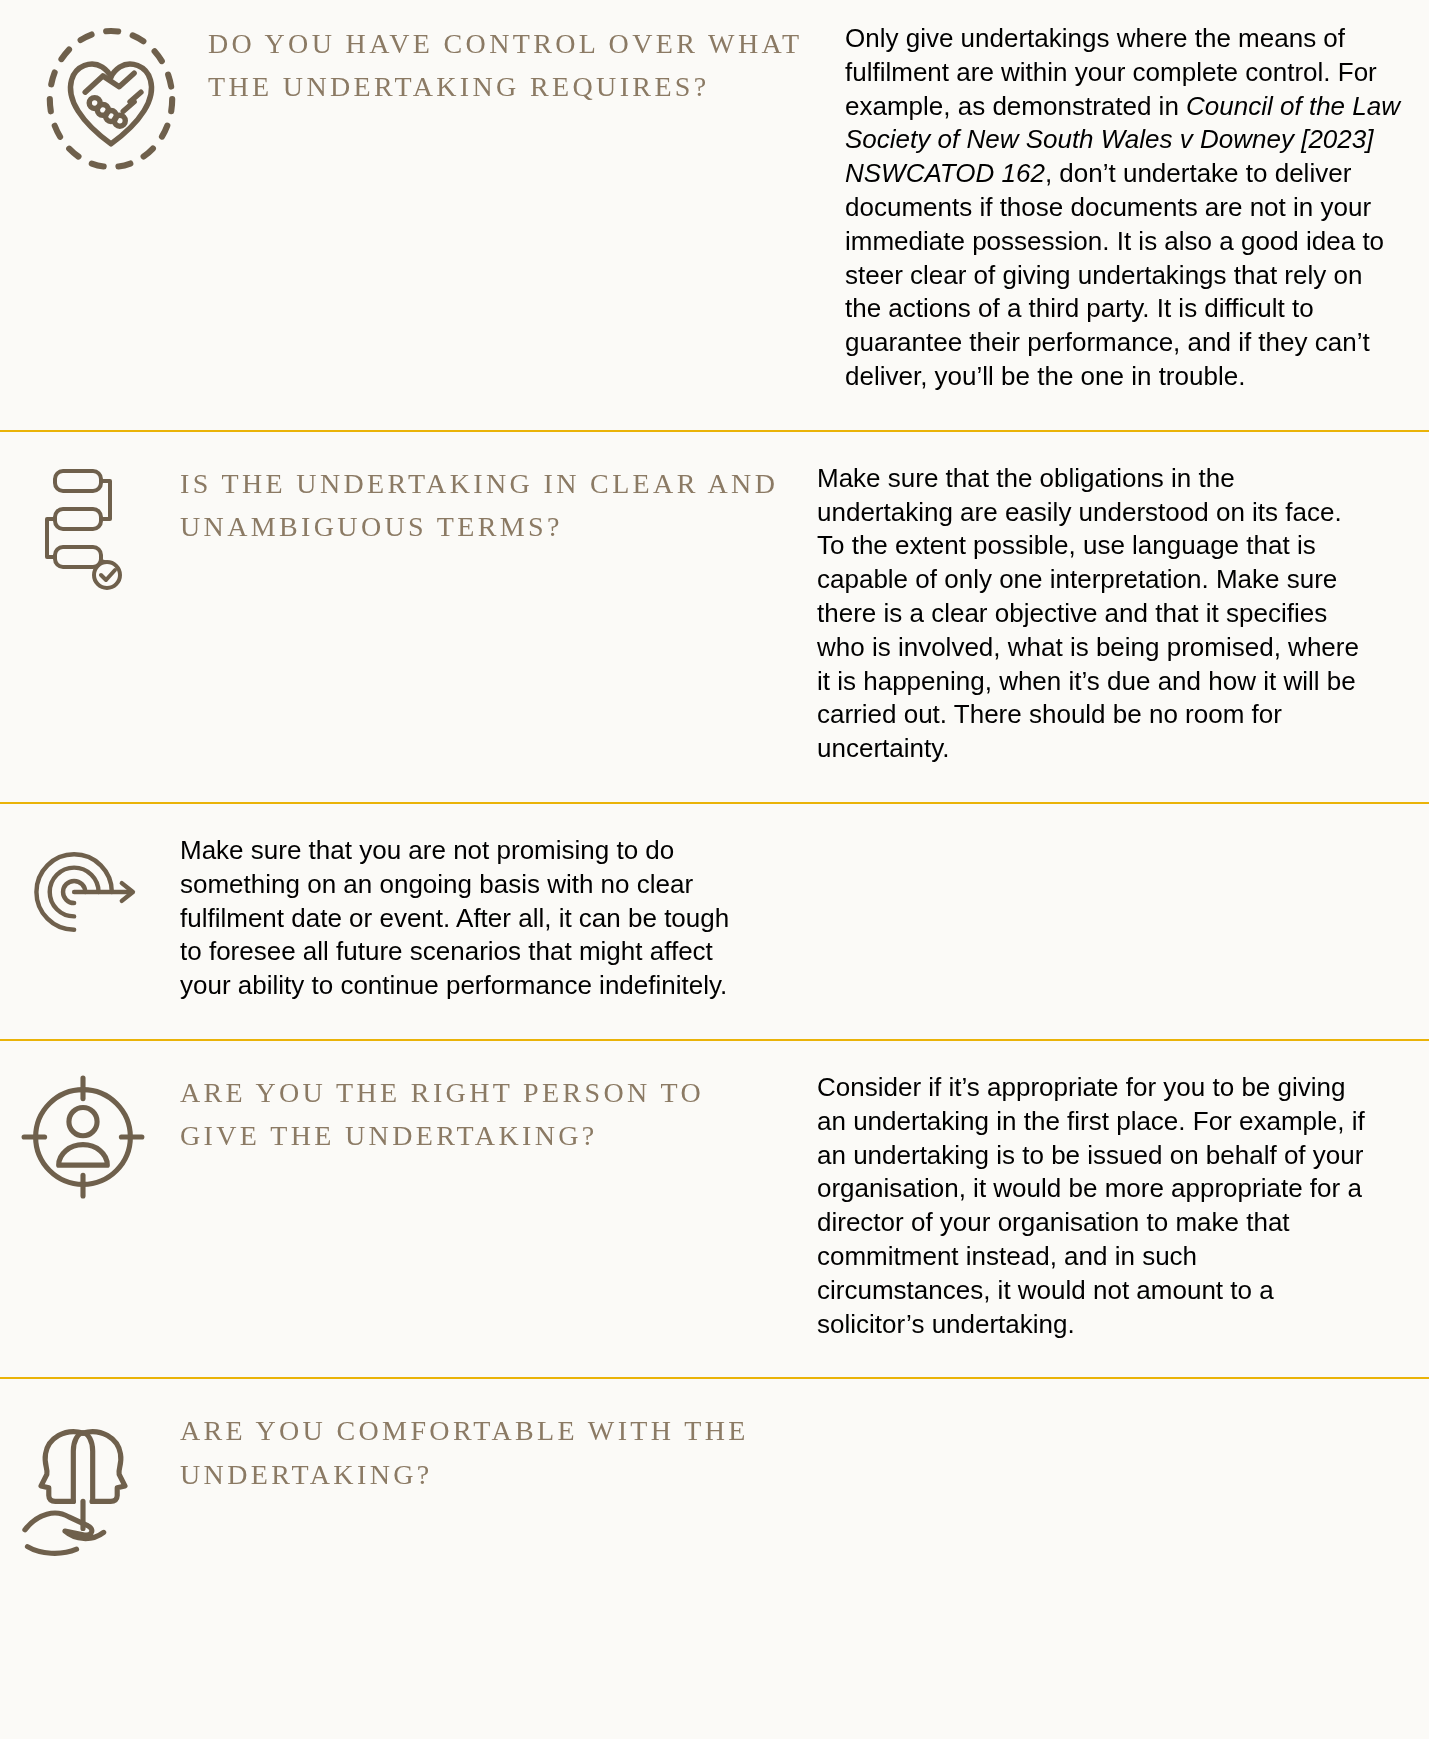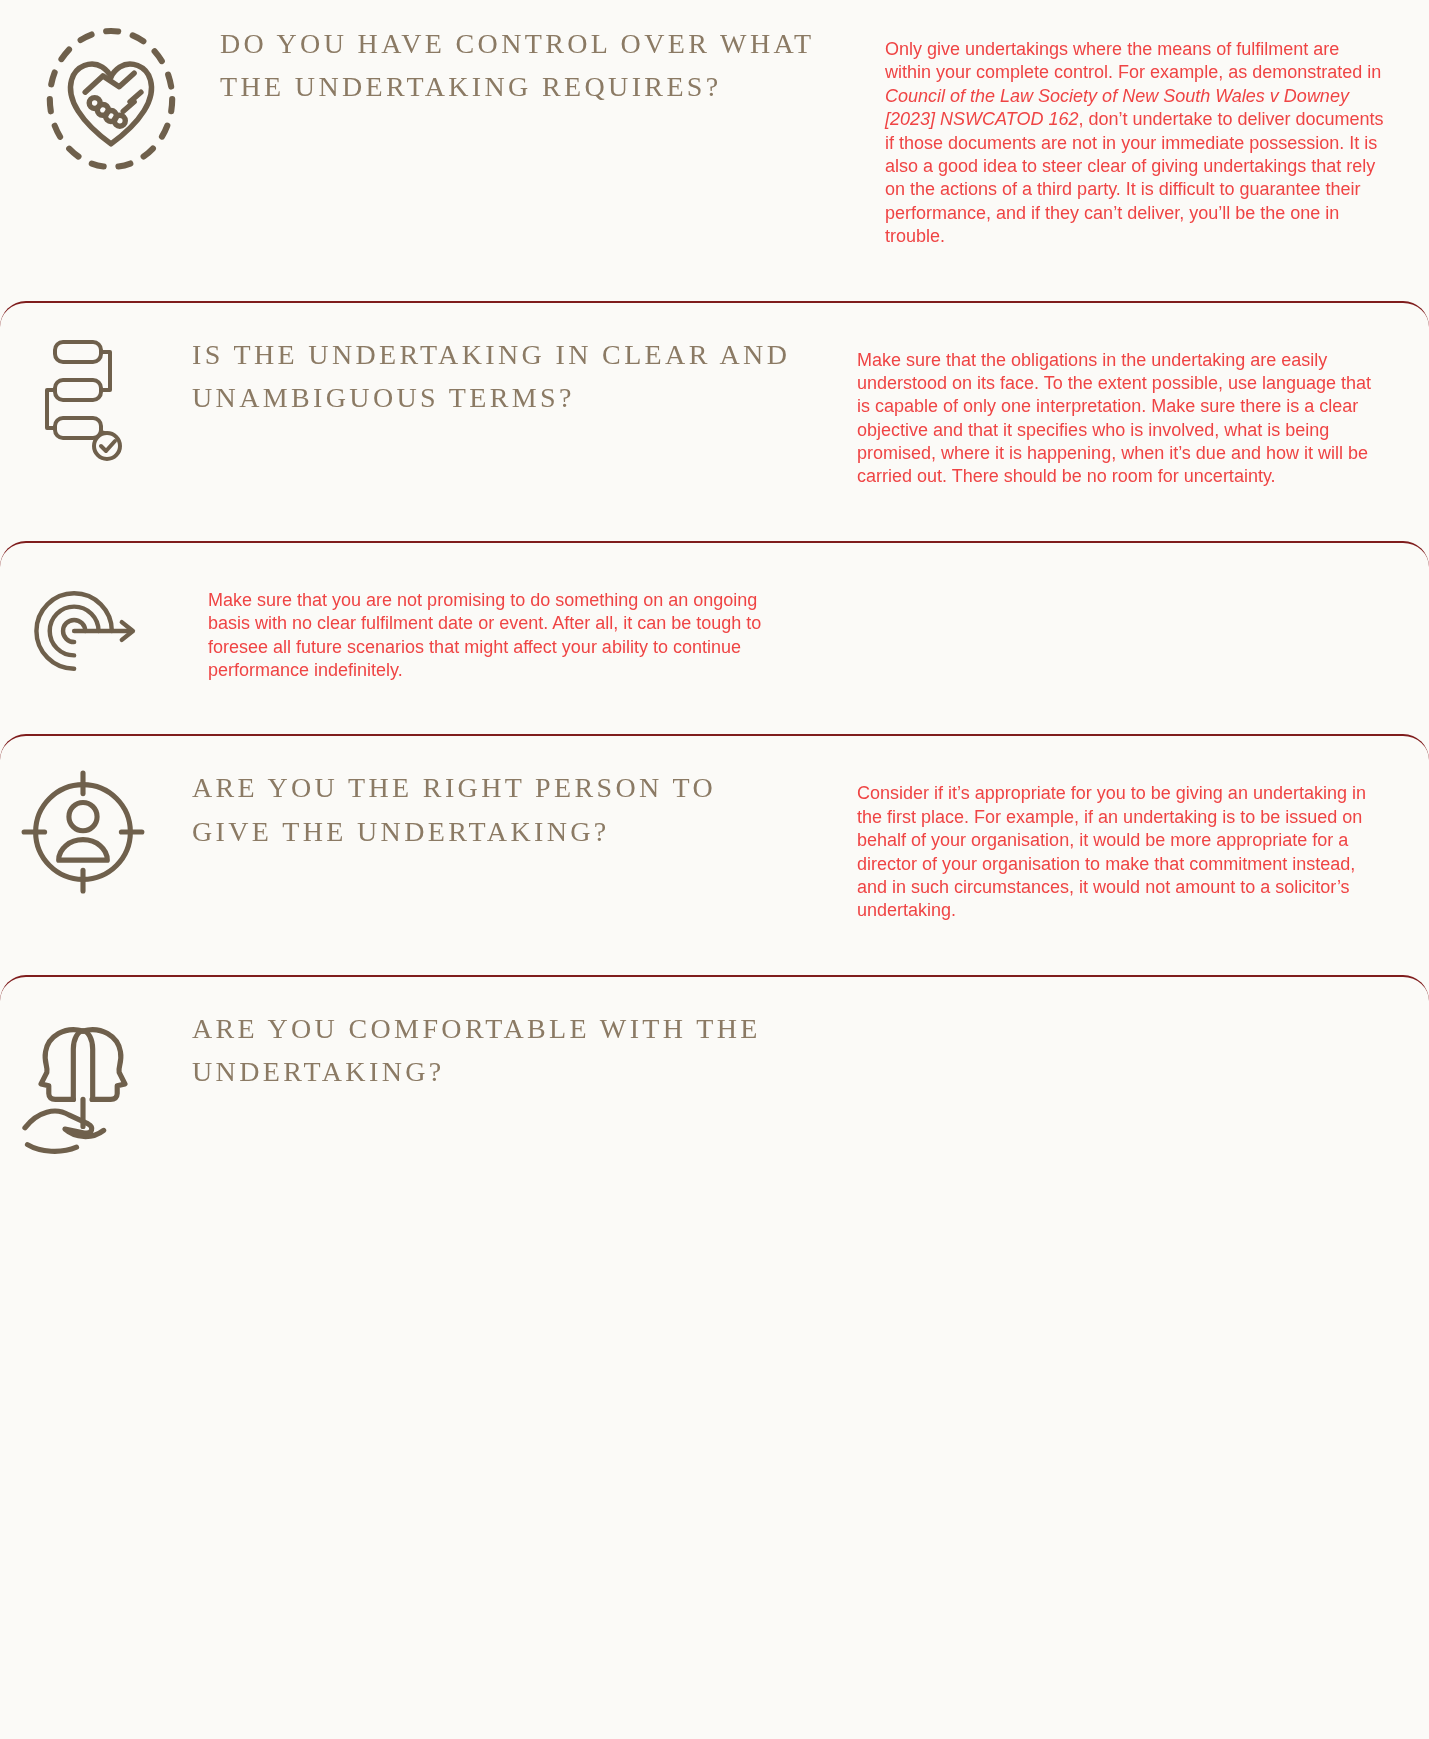--- a/index.html
+++ b/index.html
@@ -10,27 +10,26 @@
   body {
     width: 1429px;
     min-height: 1739px;
     font-family: "Liberation Sans", sans-serif;
     -webkit-font-smoothing: antialiased;
   }
   .page { width: 100%; }
   .section {
     display: grid;
     grid-template-columns: 142px 611px 1fr;
-    column-gap: 38px;
+    column-gap: 26px;
     padding: 30px 24px 36px 40px;
     align-items: start;
-    border-radius: 26px;
   }
   .section + .section {
-    border-top: 2px solid #7f1d1d;
+    border-top: 2px solid #eab308;
     padding-left: 12px;
   }
   .section:first-child { padding-top: 22px; }
   .icon-cell {
     padding-top: 2px;
     display: flex;
     justify-content: center;
   }
   .icon-cell svg {
     stroke: #6f604c;
@@ -42,25 +41,25 @@
   h2.heading {
     margin: 0;
     font-family: "Liberation Serif", serif;
     font-weight: 400;
     font-size: 28px;
     line-height: 1.55;
     letter-spacing: 0.12em;
     color: #8b7a64;
   }
   p.body-text {
-    margin: 16px;
+    margin: 0;
     max-width: 555px;
-    font-size: 18px;
+    font-size: 26px;
     line-height: 1.3;
-    color: #ef4444;
+    color: #000000;
   }
   p.body-text em { font-style: italic; }
 </style>
 </head>
 <body>
 
 <div class="page">
   <div id="sections-root">
   <section class="section">
     <div class="icon-cell">

